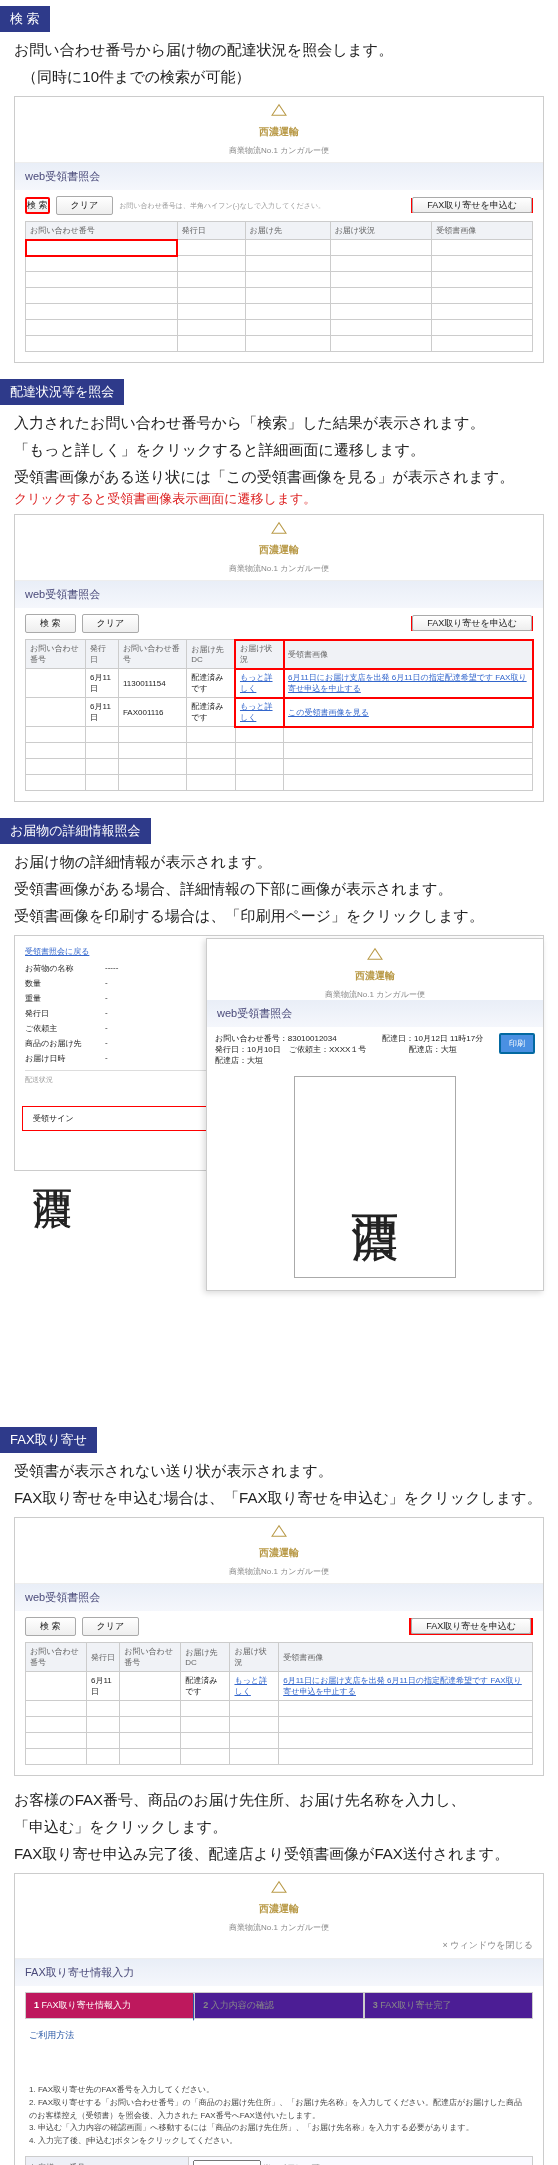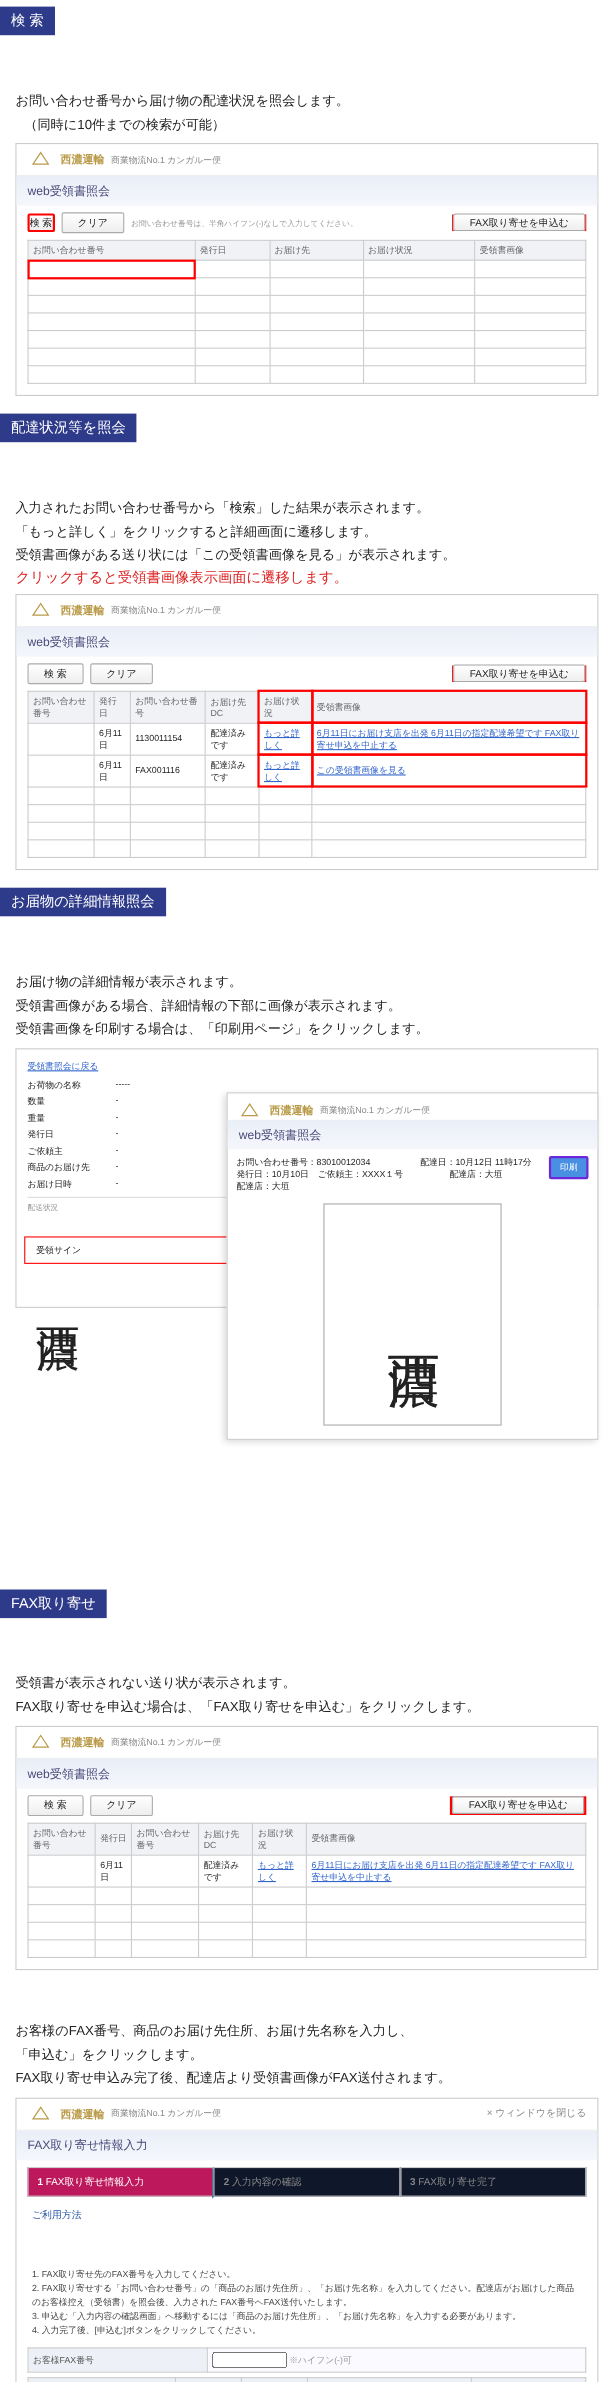--- a/index.html
+++ b/index.html
@@ -1,46 +1,46 @@
 <!DOCTYPE html>
 <html><head>
   <meta charset="utf-8">
   <style>
     body { margin:0; font-family:"Hiragino Kaku Gothic ProN","Yu Gothic",Meiryo,sans-serif; font-size:12px; color:#222; width:558px; }
     .section-h { background:#2e3a8a; color:#fff; padding:4px 10px; font-size:13px; display:inline-block; margin:6px 0 4px 0; }
-    .desc { font-size:12px; line-height:1.8; padding:0 14px;margin-top:45px; }
+    .desc { font-size:15px; line-height:1.8; padding:0 14px; }
     .ind { margin-left:8px; }
     .note { color:#d22; font-size:13px; padding:0 14px; }
     .shot { border:1px solid #ccc; margin:6px 14px 10px; background:#fff; font-size:9px; }
-    .logo-bar { display:flex; align-items:center; gap:6px; padding:6px 10px; border-bottom:1px solid #eee; }
+    .logo-bar { display:flex; align-items:center; gap:6px; padding:6px 10px; border-bottom:1px solid #eee;flex-direction:column; }
     .logo svg { height:14px; } .brand { color:#b99a48; font-size:10px; font-weight:bold; } .tag { color:#888; font-size:8px; }
     .pagetitle { background:linear-gradient(#e9eef7,#f5f7fc); padding:6px 10px; color:#4a4a7a; font-size:11px; }
     .toolbar { display:flex; gap:6px; padding:6px 10px; align-items:center; font-size:9px; }
     .btn { border:1px solid #aaa; background:linear-gradient(#fff,#eee); padding:2px 14px; border-radius:2px; cursor:pointer; }
     .fax-r { margin-left:auto; border:1px solid #f00; padding:0px; }
     .tbl { width:calc(100% - 20px); margin:0 10px 10px; border-collapse:collapse; font-size:8px; }
     .tbl th,.tbl td { border:1px solid #ccc; padding:3px 4px; text-align:left; }
     .tbl th { background:#f0f2f6; color:#666; font-weight:normal; }
     .redcell { outline:2px solid #f00; outline-offset:-1px; }
     .redbox { border:2px solid #f00; padding:0; }
     a.lk { color:#36c; text-decoration:underline; }
     .detail-wrap { position:relative; }
     .detail-main { border:1px solid #ccc; margin:6px 14px 120px; background:#fff; padding:10px; font-size:8px; }
     .lbl-list { display:grid; grid-template-columns:80px 1fr; row-gap:4px; }
     .sig { margin-top:8px; outline:1px solid #f00; outline-offset:2px; display:flex; justify-content:space-between; padding:4px 8px; }
     .print-row { text-align:right; margin-top:6px; }
     .print-btn { outline:2px solid #f00; outline-offset:-1px; }
     .brush { font-family:"Brush Script MT","Hannotate SC",cursive; font-size:40px; writing-mode:vertical-rl; }
     .overlay { position:absolute; right:14px; bottom:-120px; width:320px; background:#fff; border:1px solid #ccc; box-shadow:-2px 2px 6px rgba(0,0,0,0.15); font-size:8px; padding:8px; }
     .overlay .mini { display:flex; justify-content:space-between; align-items:flex-start; }
-    .overlay .prt { border:2px solid #6d28d9; background:#4a90e2; color:#fff; padding:3px 8px; border-radius:2px; }
+    .overlay .prt { border:2px solid #0369a1; background:#4a90e2; color:#fff; padding:3px 8px; border-radius:2px; }
     .overlay .sigbox { border:1px solid #aaa; width:160px; height:200px; margin:10px auto 4px; display:flex; align-items:center; justify-content:center; }
     .overlay .brush2 { font-family:"Brush Script MT",cursive; font-size:48px; writing-mode:vertical-rl; }
     .fax-page .steps { display:flex; margin:6px 10px; font-size:9px; }
-    .step { flex:1; padding:6px 8px; border:1px solid #ccc; background:#0f172a; color:#888; position:relative; }
+    .step { flex:1; padding:6px 8px; border:1px solid #ccc; background:#4c1d95; color:#888; position:relative; }
     .step.on { background:#be185d; color:#fff; }
     .step.on:after { content:""; position:absolute; right:-10px; top:0; bottom:0; border-left:10px solid #2a58a6; border-top:14px solid transparent; border-bottom:14px solid transparent; }
     .close { margin-left:auto; color:#888; font-size:9px; }
     .notes { font-size:8px; color:#444; padding:4px 14px; line-height:1.6;margin-top:34px; }
     .faxtbl { width:calc(100% - 20px); margin:4px 10px; border-collapse:collapse; font-size:8px; }
     .faxtbl th,.faxtbl td { border:1px solid #ccc; padding:3px 4px; background:#fafaff; }
     .faxtbl th { background:#eef0f7; color:#555; font-weight:normal; text-align:left; }
     .faxin { width:60px; font-size:8px; }
     .apply { text-align:center; margin:8px; }
     .spacer { height:130px; }

